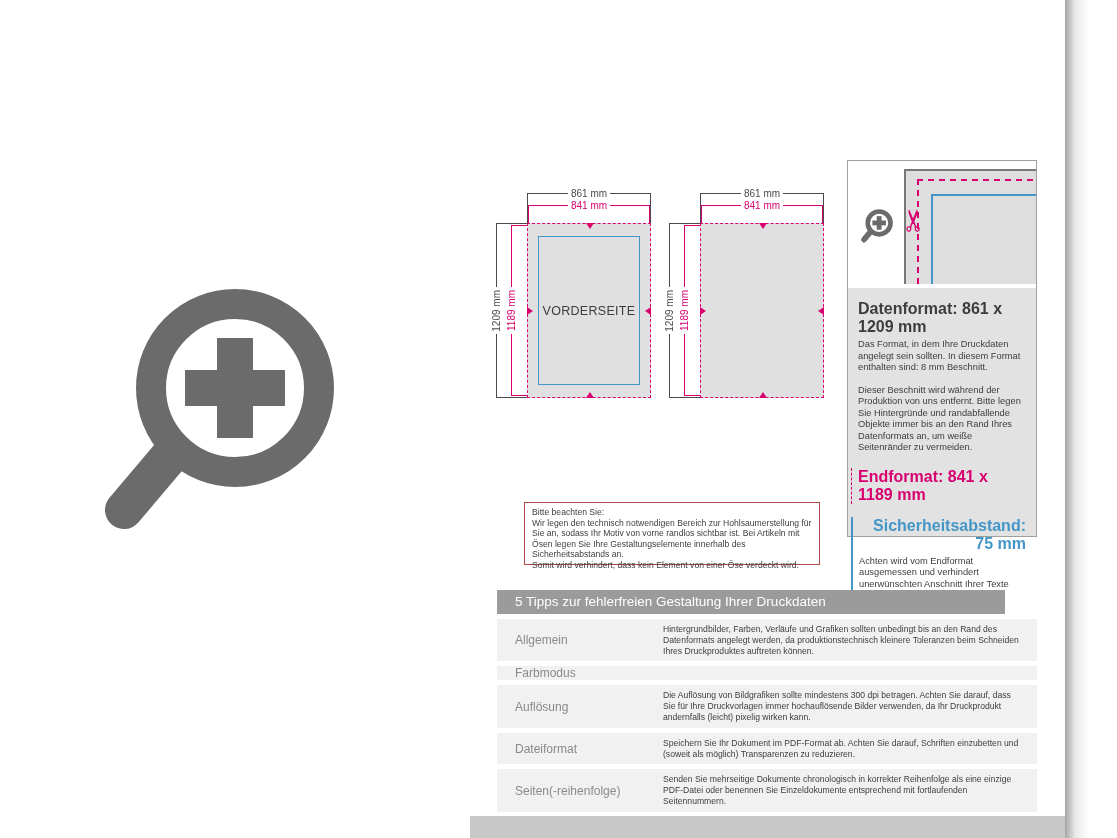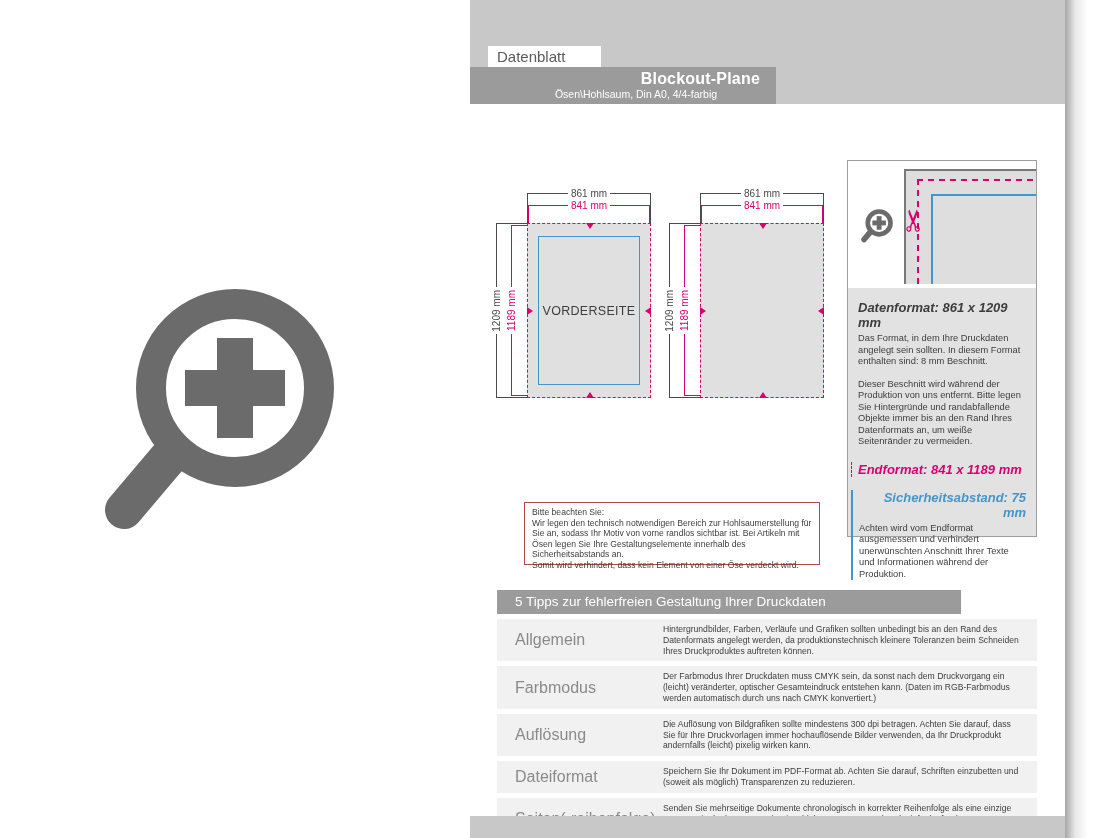--- a/index.html
+++ b/index.html
@@ -53,66 +53,59 @@
   .mdash-h{position:absolute;left:69px;top:18px;right:0;height:2px;
            background:repeating-linear-gradient(90deg,#d8006f 0 6px,transparent 6px 11px);}
   .mdash-v{position:absolute;left:69px;top:18px;width:2px;height:105px;
            background:repeating-linear-gradient(0deg,#d8006f 0 6px,transparent 6px 11px);}
   .bline-h{position:absolute;left:83px;top:33px;right:0;height:2px;background:#4596c8;}
   .bline-v{position:absolute;left:83px;top:33px;width:2px;height:90px;background:#4596c8;}
   .scissors{position:absolute;left:53px;top:42px;font-size:30px;color:#d8006f;
             transform:rotate(-90deg);}
   .panel-body{position:absolute;left:0;top:127px;right:0;bottom:0;background:#e2e2e2;
               padding:12px 10px 0 10px;box-sizing:border-box;}
-  .panel-body h4{margin:0 0 3px 0;font-size:13px;font-style:italic;}
+  .panel-body h4{margin:0 0 3px 0;font-size:16px;}
   .panel-body p{margin:0;font-size:9.3px;line-height:11.5px;color:#3d3d3d;}
   .p-gap{margin-top:11px !important;}
   .blk{margin-top:14px;margin-left:-7px;padding-left:6px;}
   .blk.endf{border-left:1px dashed #d8006f;}
   .blk.sich{border-left:2px solid #4596c8;margin-top:13px;}
   .h-data{color:#3d3d3d;}
   .h-end{color:#d8006f;}
   .h-sich{color:#4596c8;text-align:right;}
 
   
   .notice{position:absolute;left:54px;top:502px;width:296px;height:63px;border:1px solid #b04a4a;
           box-sizing:border-box;padding:4px 7px;font-size:8.6px;line-height:10.6px;color:#3d3d3d;
           white-space:pre-line;}
 
   
-  .tips-banner{position:absolute;left:27px;top:590px;width:464px;height:24px;background:#9b9b9b;
+  .tips-banner{position:absolute;left:27px;top:590px;width:508px;height:24px;background:#9b9b9b;
                color:#fff;font-size:13.5px;line-height:24px;padding-left:18px;box-sizing:border-box;}
   .tips{position:absolute;left:27px;top:619px;width:540px;}
   .tip-row{display:flex;background:#f1f1f1;margin-bottom:5px;align-items:center;}
   .tip-label{width:166px;flex:0 0 166px;padding-left:18px;box-sizing:border-box;
-             font-size:16px;color:#8a8a8a;}
+             font-size:12px;color:#8a8a8a;}
   .tip-text{flex:1;font-size:8.6px;line-height:10.8px;color:#3d3d3d;padding:5px 12px 5px 0;}
   .footer-band{position:absolute;left:0;top:816px;width:595px;height:22px;background:#c8c8c8;}
 </style>
 </head>
 <body>
 
 <div class="screen">
 
   <svg style="position:absolute;left:102px;top:278px;" width="264" height="280" viewBox="0 0 264 280">
     <circle cx="133" cy="110" r="84" fill="none" stroke="#6b6b6b" stroke-width="30"></circle>
     <rect x="83" y="92" width="100" height="36" fill="#6b6b6b"></rect>
     <rect x="115" y="60" width="36" height="100" fill="#6b6b6b"></rect>
     <line x1="66" y1="180" x2="22" y2="232" stroke="#6b6b6b" stroke-width="38" stroke-linecap="round"></line>
   </svg>
 
   <div class="page">
 
-    <div class="top-band">
-      <div class="tab">Datenblatt</div>
-      <div class="banner">
-        <div class="banner-title">Blockout-Plane</div>
-        <div class="banner-sub">Ösen\Hohlsaum, Din A0, 4/4-farbig</div>
-      </div>
-    </div>
 
     <div class="diagram" style="left:12px;">
       <div class="hdim dim-black" style="left:45px;top:5px;width:124px;">
         <span class="seg"></span>
           <span class="lbl">861 mm</span>
           <span class="seg"></span>
       </div>
       <div class="hdim dim-mag" style="left:46px;top:17px;width:122px;">
         <span class="seg"></span>
           <span class="lbl">841 mm</span>
@@ -218,21 +211,20 @@
 Somit wird verhindert, dass kein Element von einer Öse verdeckt wird.</div>
 
     <div class="tips-banner">5 Tipps zur fehlerfreien Gestaltung Ihrer Druckdaten</div>
     <div class="tips">
       <div class="tip-row">
         <div class="tip-label">Allgemein</div>
         <div class="tip-text">Hintergrundbilder, Farben, Verläufe und Grafiken sollten unbedingt bis an den Rand des Datenformats angelegt werden, da produktionstechnisch kleinere Toleranzen beim Schneiden Ihres Druckproduktes auftreten können.</div>
       </div>
       <div class="tip-row">
         <div class="tip-label">Farbmodus</div>
-        <div class="tip-text">Der Farbmodus Ihrer Druckdaten muss CMYK sein, da sonst nach dem Druckvorgang ein (leicht) veränderter, optischer Gesamteindruck entstehen kann. (Daten im RGB-Farbmodus werden automatisch durch uns nach CMYK konvertiert.)</div>
       </div>
       <div class="tip-row">
         <div class="tip-label">Auflösung</div>
         <div class="tip-text">Die Auflösung von Bildgrafiken sollte mindestens 300 dpi betragen. Achten Sie darauf, dass Sie für Ihre Druckvorlagen immer hochauflösende Bilder verwenden, da Ihr Druckprodukt andernfalls (leicht) pixelig wirken kann.</div>
       </div>
       <div class="tip-row">
         <div class="tip-label">Dateiformat</div>
         <div class="tip-text">Speichern Sie Ihr Dokument im PDF-Format ab. Achten Sie darauf, Schriften einzubetten und (soweit als möglich) Transparenzen zu reduzieren.</div>
       </div>
       <div class="tip-row">

